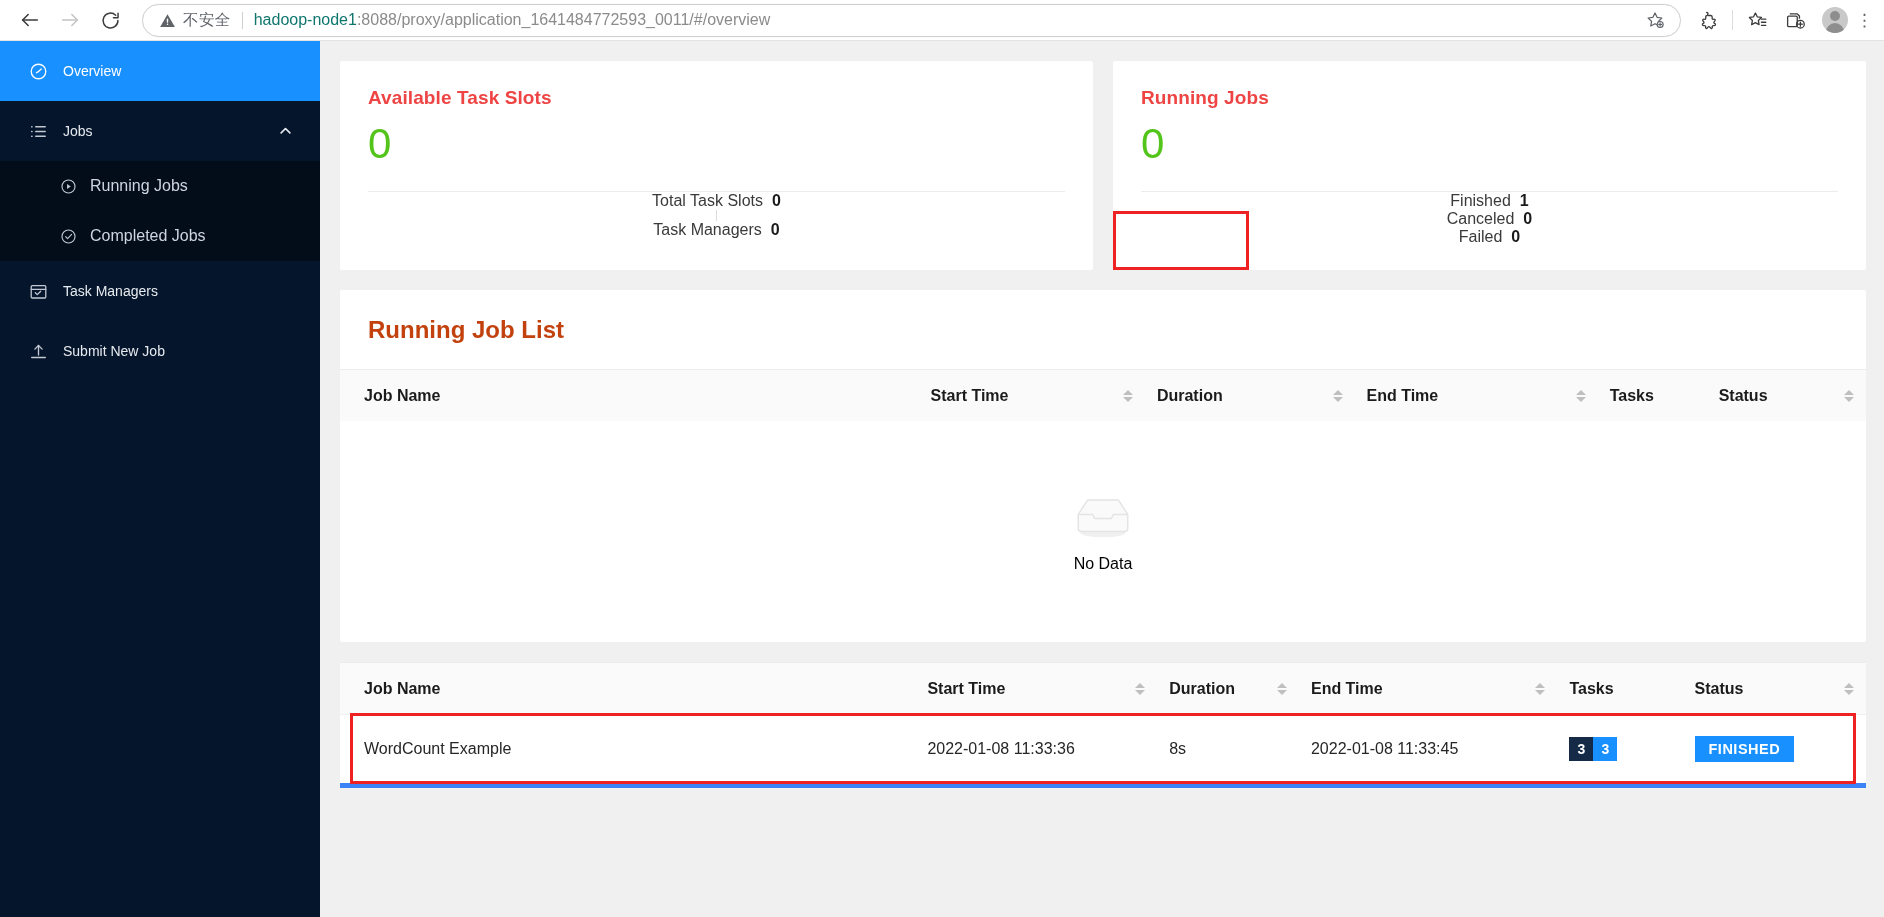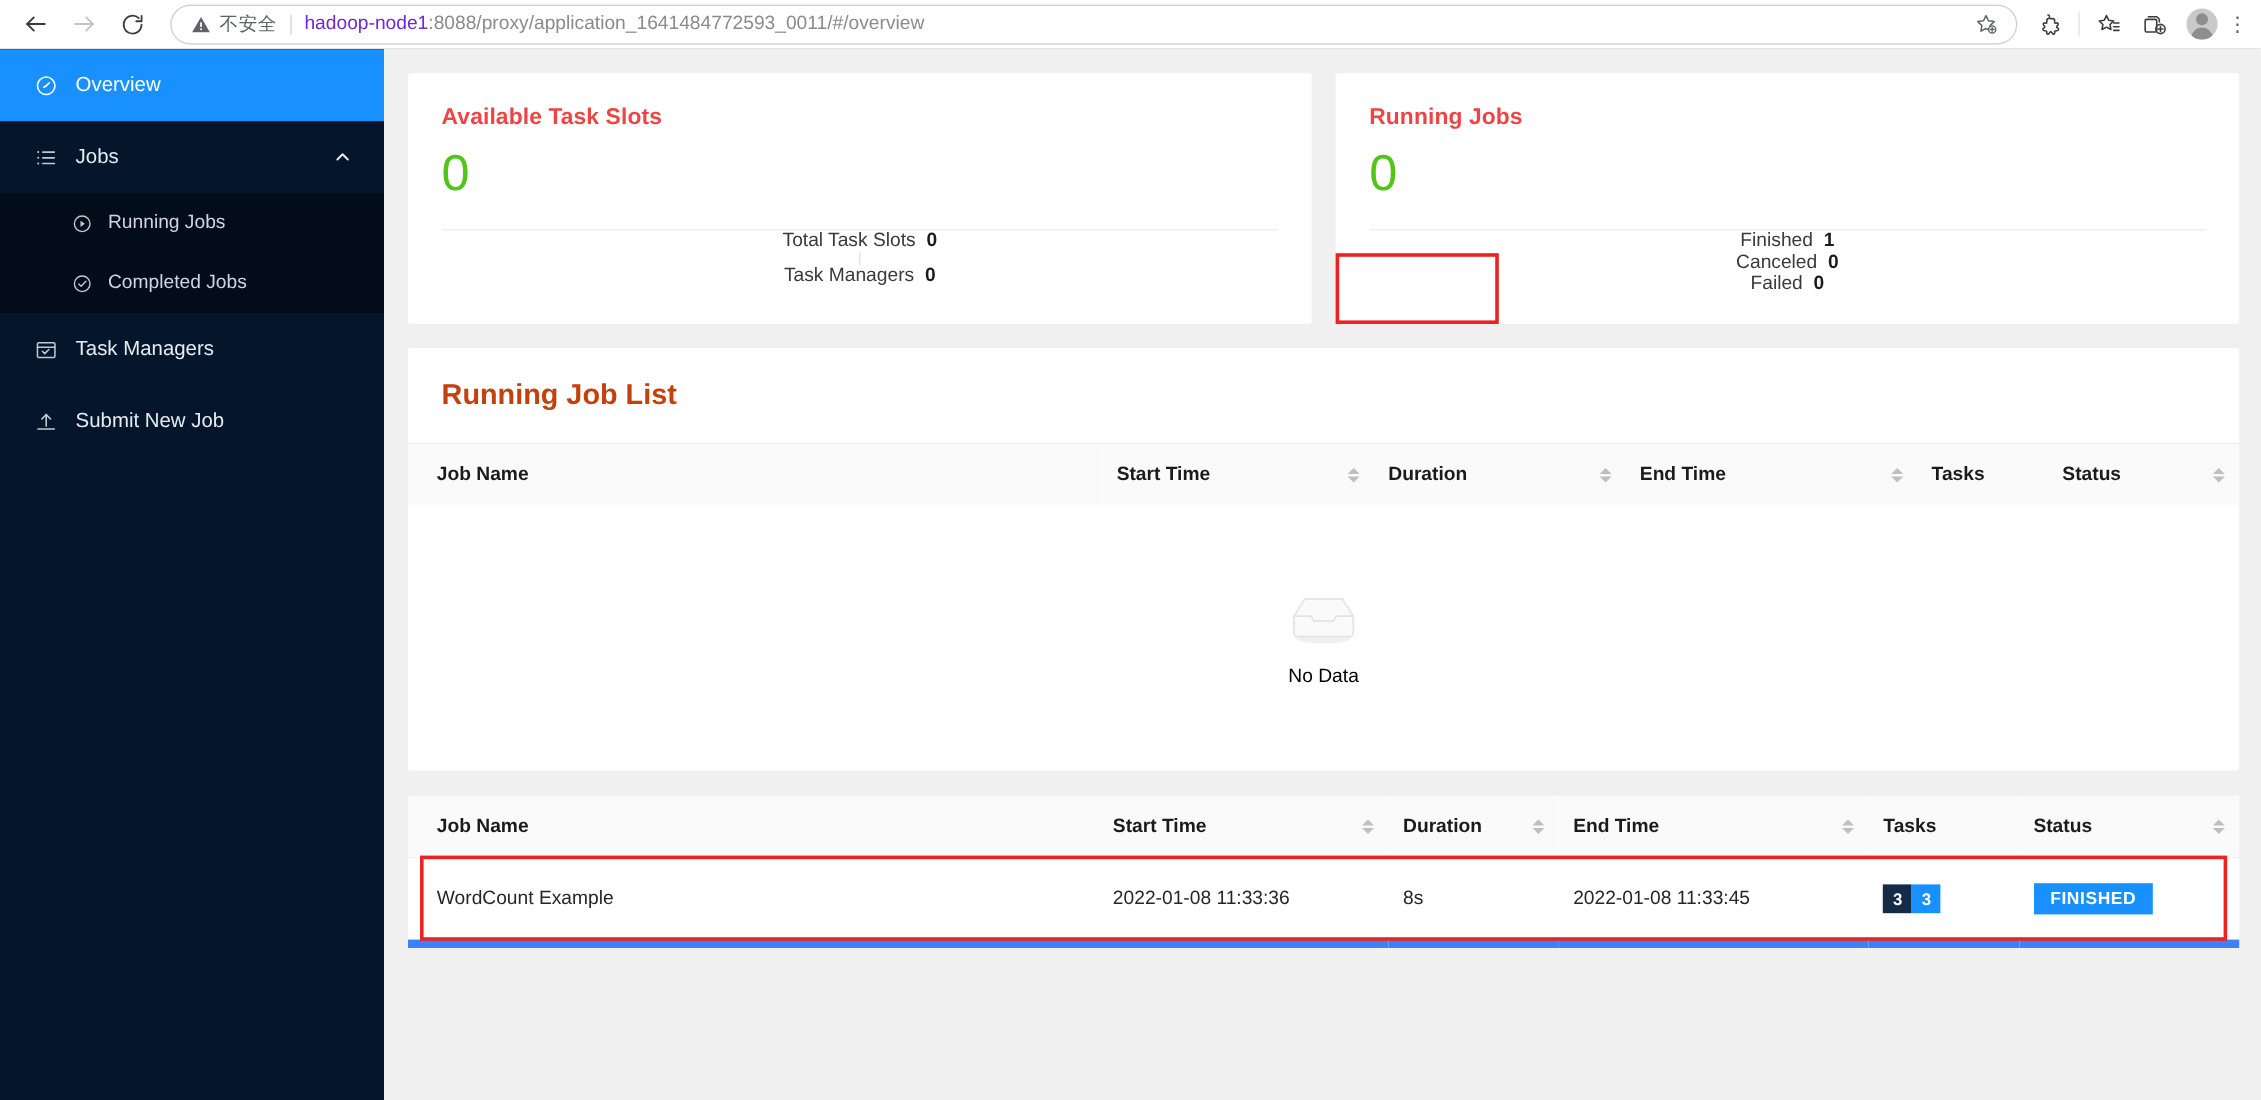--- a/index.html
+++ b/index.html
@@ -49,21 +49,21 @@
   .omni-sep {
     width: 1px; height: 17px; background: #d0d0d0;
     margin: 0 11px;
     flex: 0 0 auto;
   }
   .url-text {
     font-size: 16px; color: #8b8b8b; white-space: nowrap;
     overflow: hidden; text-overflow: ellipsis;
     flex: 1 1 auto;
   }
-  .url-text .host { color: #6d28d9; }
+  .url-text .host { color: #0f766e; }
   .star-btn {
     width: 34px; height: 30px; flex: 0 0 auto;
     display:flex; align-items:center; justify-content:center;
     border-radius: 4px;
   }
   .toolbar-right { display: flex; align-items: center; flex: 0 0 auto; }
   .tb-icon {
     width: 38px; height: 36px;
     display: flex; align-items: center; justify-content: center;
     flex: 0 0 auto;
@@ -103,21 +103,21 @@
     background: #05152b;
     color: #d6dbe3;
     overflow: hidden;
     position: relative;
   }
   .nav-item {
     height: 60px;
     display: flex;
     align-items: center;
     padding-left: 26px;
-    font-size: 17px;
+    font-size: 14px;
     color: #e7ebf0;
     position: relative;
   }
   .nav-item .ico {
     width: 24px; flex: 0 0 24px; display: flex; align-items: center; justify-content: center;
     margin-right: 13px; color: #c2c9d3;
   }
   .nav-item.active {
     background: #1890ff;
     color: #ffffff;
@@ -191,21 +191,21 @@
     padding: 15px 0 14px 0;
     height: 51px;
     position: relative;
     white-space: nowrap;
   }
   table.jobs thead th .thinner { display:flex; align-items:center; justify-content:space-between; padding: 0 12px; }
   table.jobs thead th.first .thinner { padding-left: 24px; }
   table.jobs tbody td {
     font-size: 16px; color: #262626;
     padding: 21px 12px;
-    border-bottom: 7px solid #3b82f6;
+    border-bottom: 5px solid #3b82f6;
     border-top: 1px solid #f0f0f0;
     white-space: nowrap;
   }
   table.jobs tbody td.first { padding-left: 24px; }
 
   .sorter { display:inline-flex; flex-direction: column; line-height:0; margin-left:8px; }
   .sorter i { display:block; width:0;height:0; border-left:5px solid transparent; border-right:5px solid transparent; }
   .sorter i.up { border-bottom:5.5px solid #bfbfbf; margin-bottom:2.5px;}
   .sorter i.dn { border-top:5.5px solid #bfbfbf; }
 

